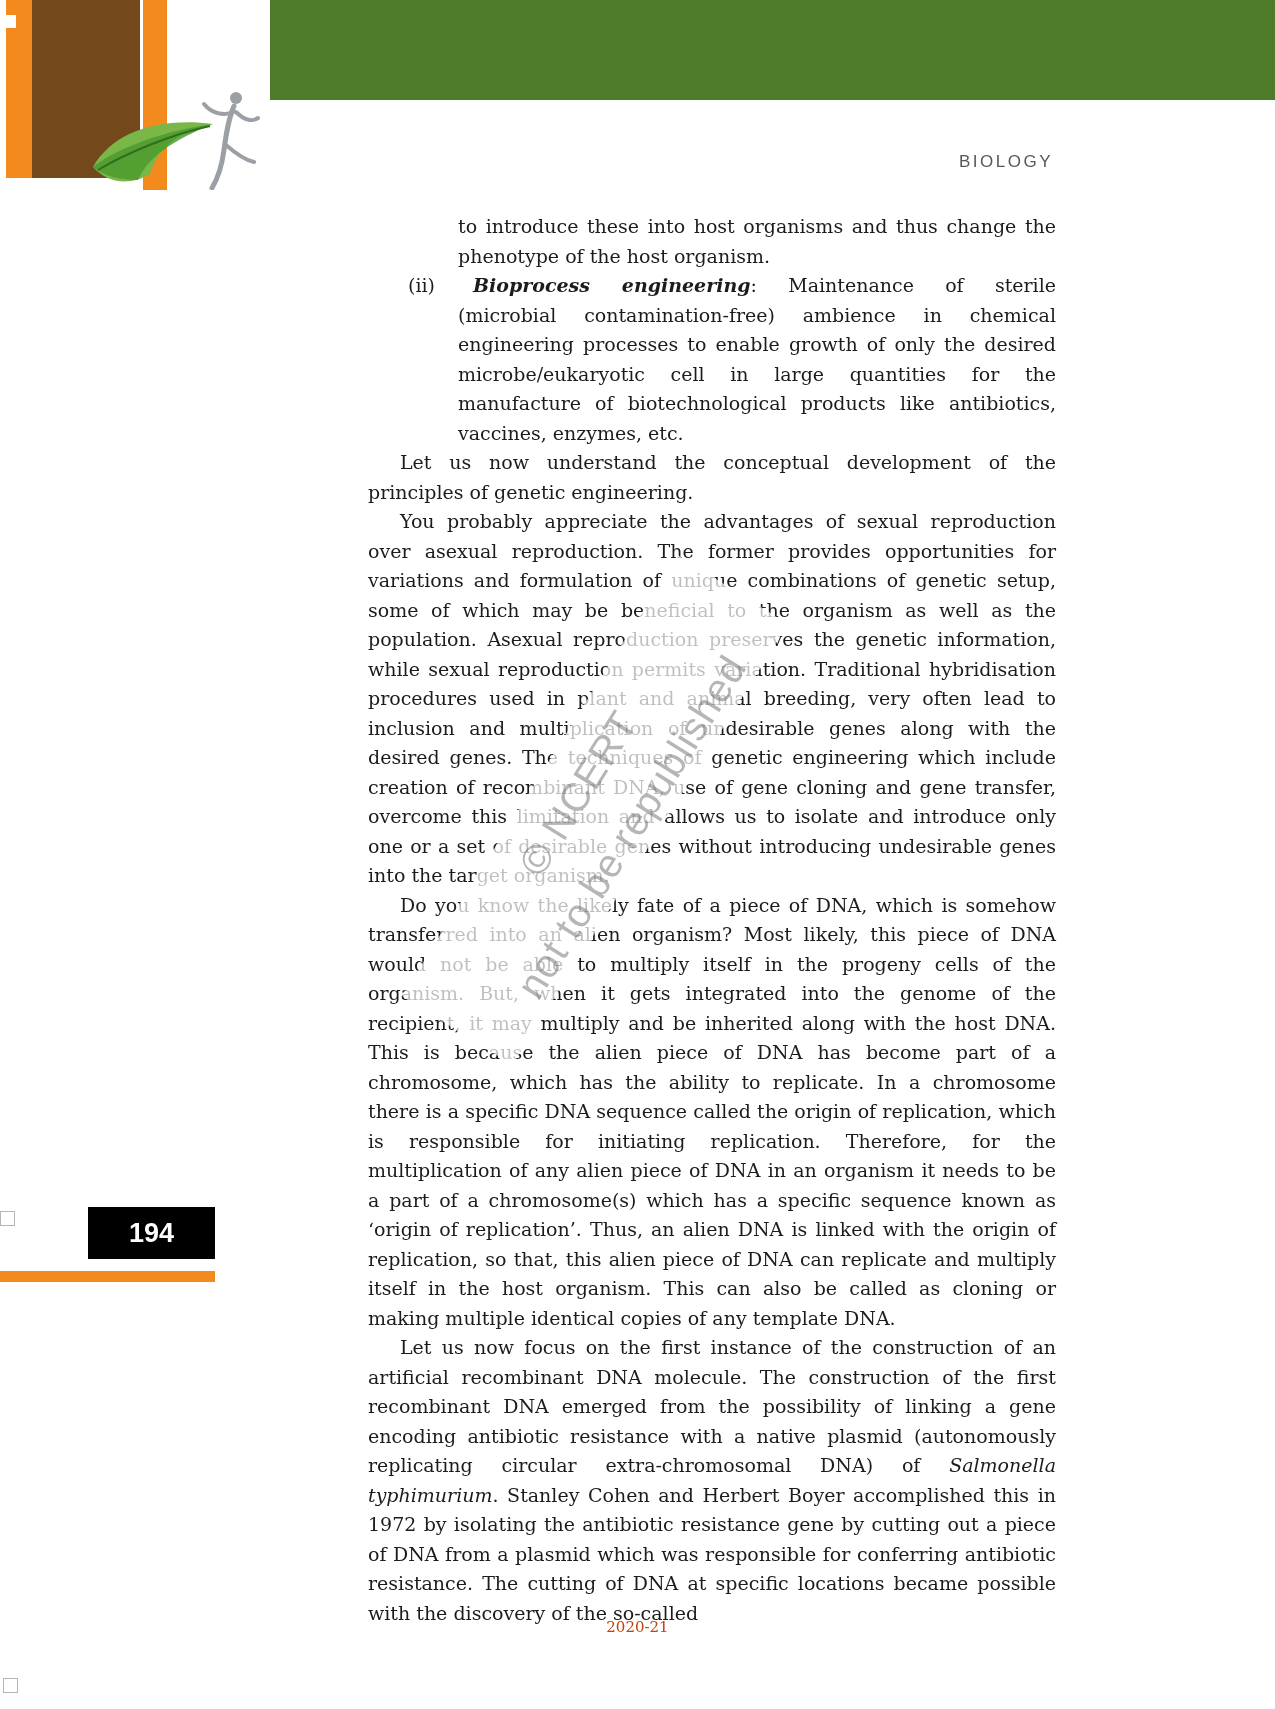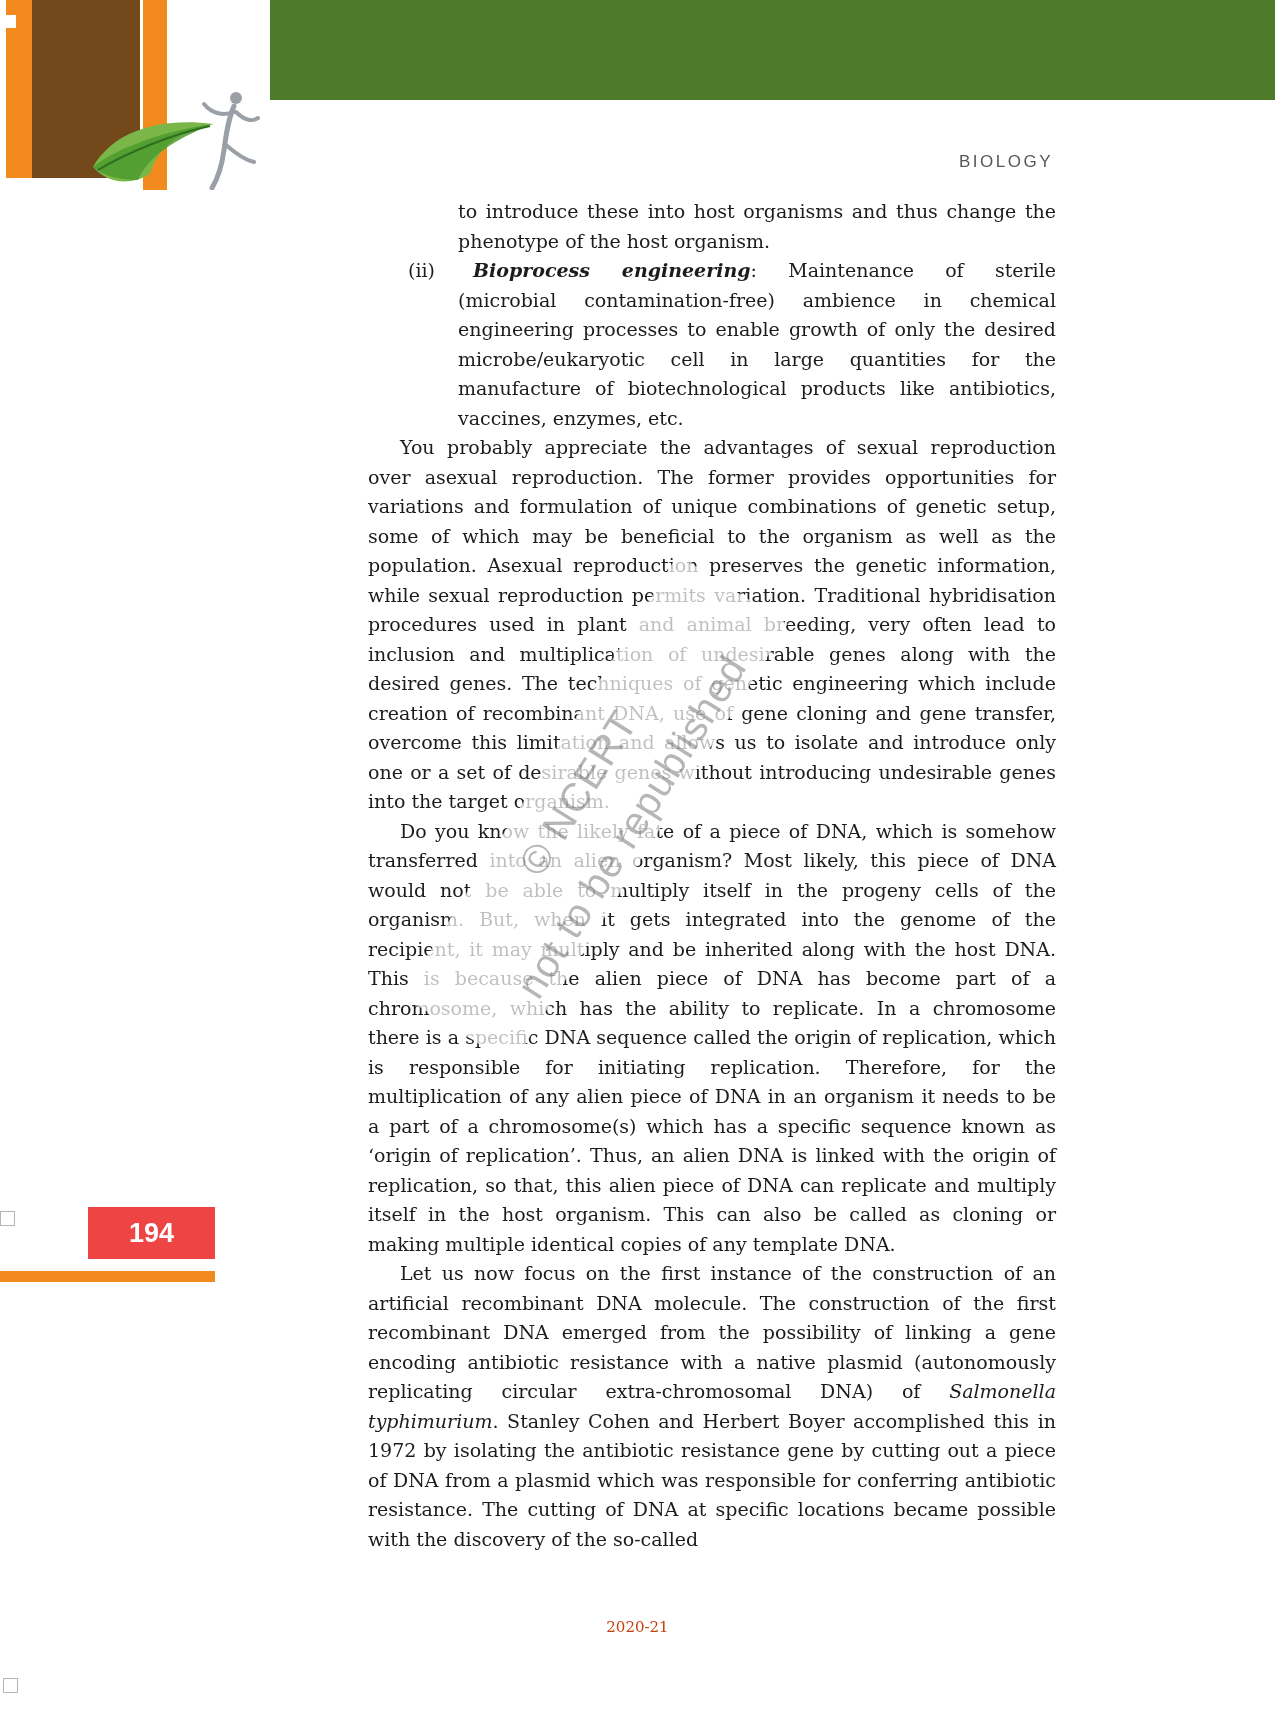--- a/index.html
+++ b/index.html
@@ -19,21 +19,21 @@
                    font-family:"Liberation Sans", sans-serif; font-size:17px;
                    letter-spacing:2.5px; color:#585858; }
 
   
   .regmark { position:absolute; width:13px; height:13px; background:#ffffff; }
   .rm-top    { left:3px; top:15px; }
   .rm-mid    { left:0px; top:1211px; border:1px solid #b5b5b5; }
   .rm-bottom { left:3px; top:1678px; border:1px solid #b5b5b5; }
 
   
-  .text-col { position:absolute; left:368px; top:197px; width:688px;
+  .text-col { position:absolute; left:368px; top:212px; width:688px;
               font-size:19px; line-height:29.5px; text-align:justify; }
   .text-col p { margin:0; }
   .cont    { margin-left:90px !important; }
   .li      { position:relative; padding-left:90px; }
   .li .marker { position:absolute; left:40px; top:0; }
   .bp      { text-indent:32px; }
   .b  { font-weight:normal; }
   .i  { font-style:italic; }
   .bi { font-weight:bold; font-style:italic;margin-left:15px; }
 
@@ -41,21 +41,21 @@
   .wm-band { position:absolute; left:335px; top:745px; width:520px; height:130px;
              background:rgba(255,255,255,0.72); transform:rotate(-58deg); z-index:5; }
   .wm { position:absolute; left:375px; top:670px; width:460px; height:280px;
         transform:rotate(-58deg); z-index:6;
         display:flex; flex-direction:column; justify-content:center; align-items:center; gap:18px;
         color:rgba(110,110,110,0.5); font-size:40px; letter-spacing:1px;
         font-family:"Liberation Sans", sans-serif; }
 
   
   .pagenum-block { position:absolute; left:88px; top:1207px; width:127px; height:52px;
-                   background:#ef4444; display:flex; align-items:center; justify-content:center;
+                   background:#000000; display:flex; align-items:center; justify-content:center;
                    color:#ffffff; font-family:"Liberation Sans", sans-serif;
                    font-weight:bold; font-size:27px; }
   .pagenum-strip { position:absolute; left:0; top:1271px; width:215px; height:11px; background:#f28a1e; }
 
   
   .footer { position:absolute; top:1618px; left:0; width:100%; text-align:center;
             font-size:15px; color:#c2410c; }
 </style>
 </head>
 <body>
@@ -91,20 +91,21 @@
 
 <main class="text-col">
 
   <p class="cont"><span>to introduce these into host organisms and thus change the phenotype of the host organism.</span></p>
 
   <div class="li">
     <span class="marker">(ii)</span>
     <p><span class="bi">Bioprocess engineering</span><span>: Maintenance of sterile (microbial contamination-free) ambience in chemical engineering processes to enable growth of only the desired microbe/eukaryotic cell in large quantities for the manufacture of biotechnological products like antibiotics, vaccines, enzymes, etc.</span></p>
   </div>
 
+  <p class="bp"><span>Let us now understand the conceptual development of the  principles of genetic engineering.</span></p>
 
   <p class="bp"><span>You probably appreciate the advantages of sexual reproduction over asexual reproduction. The former provides opportunities for variations and formulation of unique combinations of genetic setup, some of which may be beneficial to the organism as well as the population. Asexual reproduction preserves the genetic information, while sexual reproduction permits variation. Traditional hybridisation procedures used in plant and animal breeding, very often lead to inclusion and multiplication of undesirable genes along with the desired genes. The techniques of genetic engineering which include creation of </span><span class="b">recombinant DNA</span><span>, use of </span><span class="b">gene cloning</span><span> and </span><span class="b">gene transfer</span><span>, overcome this limitation and allows us to isolate and introduce only one or a set of desirable genes without introducing undesirable genes into the target organism.</span></p>
 
   <p class="bp"><span>Do you know the likely fate of a piece of DNA, which is somehow transferred into an alien organism? Most likely, this piece of DNA would not be able to multiply itself in the progeny cells of the organism. But, when it gets integrated into the genome of the recipient, it may multiply and be inherited along with the host DNA.  This is because the alien piece of DNA has become part of a chromosome, which has the ability to replicate.  In a chromosome there is a specific DNA sequence called the </span><span class="b">origin of replication,</span><span> which is responsible for initiating replication. Therefore, for the multiplication of any alien piece of DNA in an organism it needs to be a part of a chromosome(s) which has a specific sequence known as ‘origin of replication’. Thus, an alien DNA is linked with the origin of replication, so that, this alien piece of DNA can replicate and multiply itself in the host organism. This can also be called as </span><span class="b">cloning</span><span> or making multiple identical copies of any template DNA.</span></p>
 
   <p class="bp"><span>Let us now focus on the first instance of the construction of an artificial recombinant DNA molecule. The construction of the first recombinant DNA emerged from the possibility of linking a gene encoding antibiotic resistance with a native </span><span class="b">plasmid</span><span> (autonomously replicating circular extra-chromosomal DNA) of </span><span class="i">Salmonella typhimurium</span><span>. Stanley Cohen and Herbert Boyer accomplished this in 1972 by isolating the antibiotic resistance gene by cutting out a piece of DNA from a plasmid which was responsible for conferring antibiotic resistance. The cutting of DNA at specific locations became possible with the discovery of the so-called</span></p>
 
 </main>
 
 <div class="wm-band"></div>

